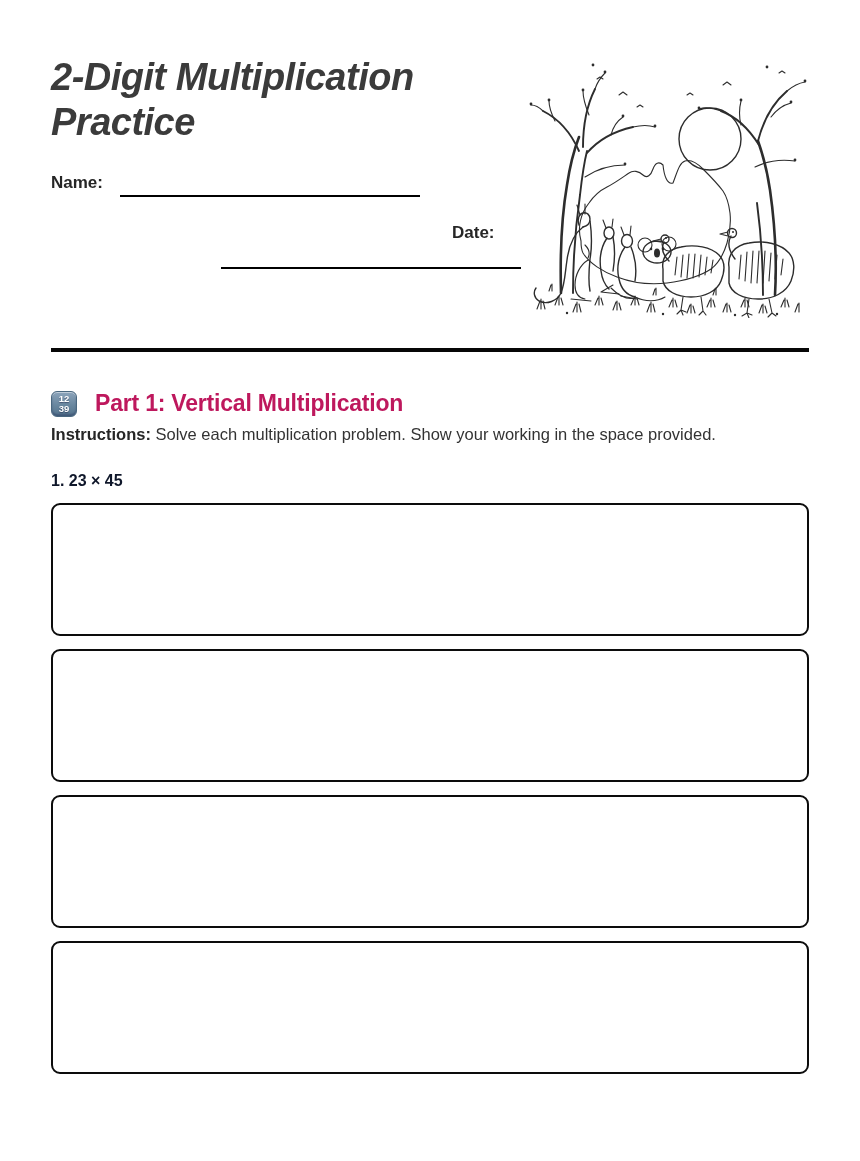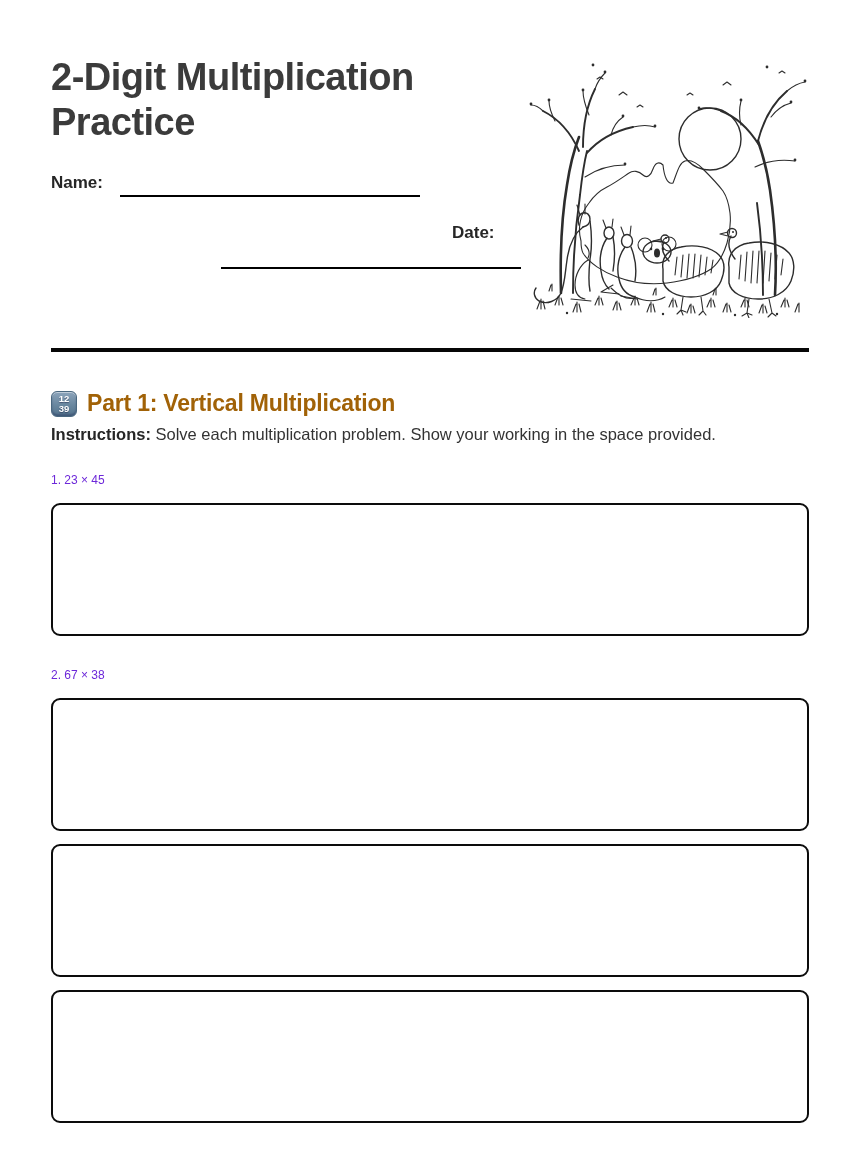--- a/index.html
+++ b/index.html
@@ -15,61 +15,62 @@
   .content { padding: 0 51px; }
 
   
   .header { display: flex; align-items: flex-start; padding-top: 55px; }
   .header-left { width: 470px; flex: 0 0 auto; }
   .doc-title {
     margin: 0;
     font-size: 38px; line-height: 45px;
     font-weight: 700; color: #3b3b3b;
     letter-spacing: -0.5px;
+    font-style: italic;
   }
   .field-row { display: flex; align-items: flex-end; margin-top: 28px; }
   .field-row.date { margin-top: 26px; flex-direction: column; }
   .field-label { width: 69px; font-size: 17px; font-weight: 700; color: #262626; padding-bottom: 4px; }
   .field-line { width: 300px; border-bottom: 2px solid #000; height: 22px; }
 
   .illustration-wrap { margin-left: auto; width: 282px; height: 263px; }
   .illustration-wrap svg { display: block; }
 
   
   .divider { height: 4px; background: #070707; margin-top: 30px; }
 
   
-  .part-heading { display: flex; align-items: center; margin-top: 38px; }
+  .part-heading { display: flex; align-items: center; margin-top: 38px; gap: 8px; }
   .num-icon {
     width: 26px; height: 26px; border-radius: 6px;
     background: linear-gradient(180deg, #8ca4bb 0%, #69879f 55%, #54748e 100%);
     border: 1px solid #4a6880;
     box-shadow: inset 0 1px 0 rgba(255,255,255,.45), inset 0 -2px 2px rgba(0,0,50,.25);
     display: flex; flex-direction: column; justify-content: center; align-items: center;
     flex: 0 0 auto;
   }
   .num-icon span {
     display: block; color: #fff; font-weight: 700;
     font-size: 9.5px; line-height: 10px;
     text-shadow: 0 1px 1px rgba(0,0,40,.4);
   }
   .part-heading h2 {
     margin: 0 0 0 10px;
-    font-size: 23px; font-weight: 700; color: #a16207;
+    font-size: 23px; font-weight: 700; color: #be185d;
     letter-spacing: -0.2px;
   }
 
   
   .instructions { margin-top: 8px; font-size: 16.5px; line-height: 19px; color: #333; }
   .instructions .bold { font-weight: 700; color: #262626; }
 
   
   .problems { margin-top: 27px; }
   .problem-label {
-    font-size: 12px; line-height: 19px; font-weight: 400; color: #6d28d9;
+    font-size: 16px; line-height: 19px; font-weight: 700; color: #0f172a;
     margin-top: 30px;
   }
   .problem-label:first-child { margin-top: 0; }
   .work-box {
     margin-top: 13px;
     height: 133px;
     border: 2px solid #0c0c0c;
     border-radius: 9px;
     background: #fff;
   }
@@ -259,21 +260,20 @@
 
   <p class="instructions">
     <span class="bold">Instructions:</span>
     <span>Solve each multiplication problem. Show your working in the space provided.</span>
   </p>
 
   <div class="problems">
     <div class="problem-label">1. 23 × 45</div>
     <div class="work-box"></div>
 
-    <div class="problem-label">2. 67 × 38</div>
     <div class="work-box"></div>
 
     <div class="work-box"></div>
 
     <div class="work-box"></div>
   </div>
 
 </div>
 
 </body></html>

